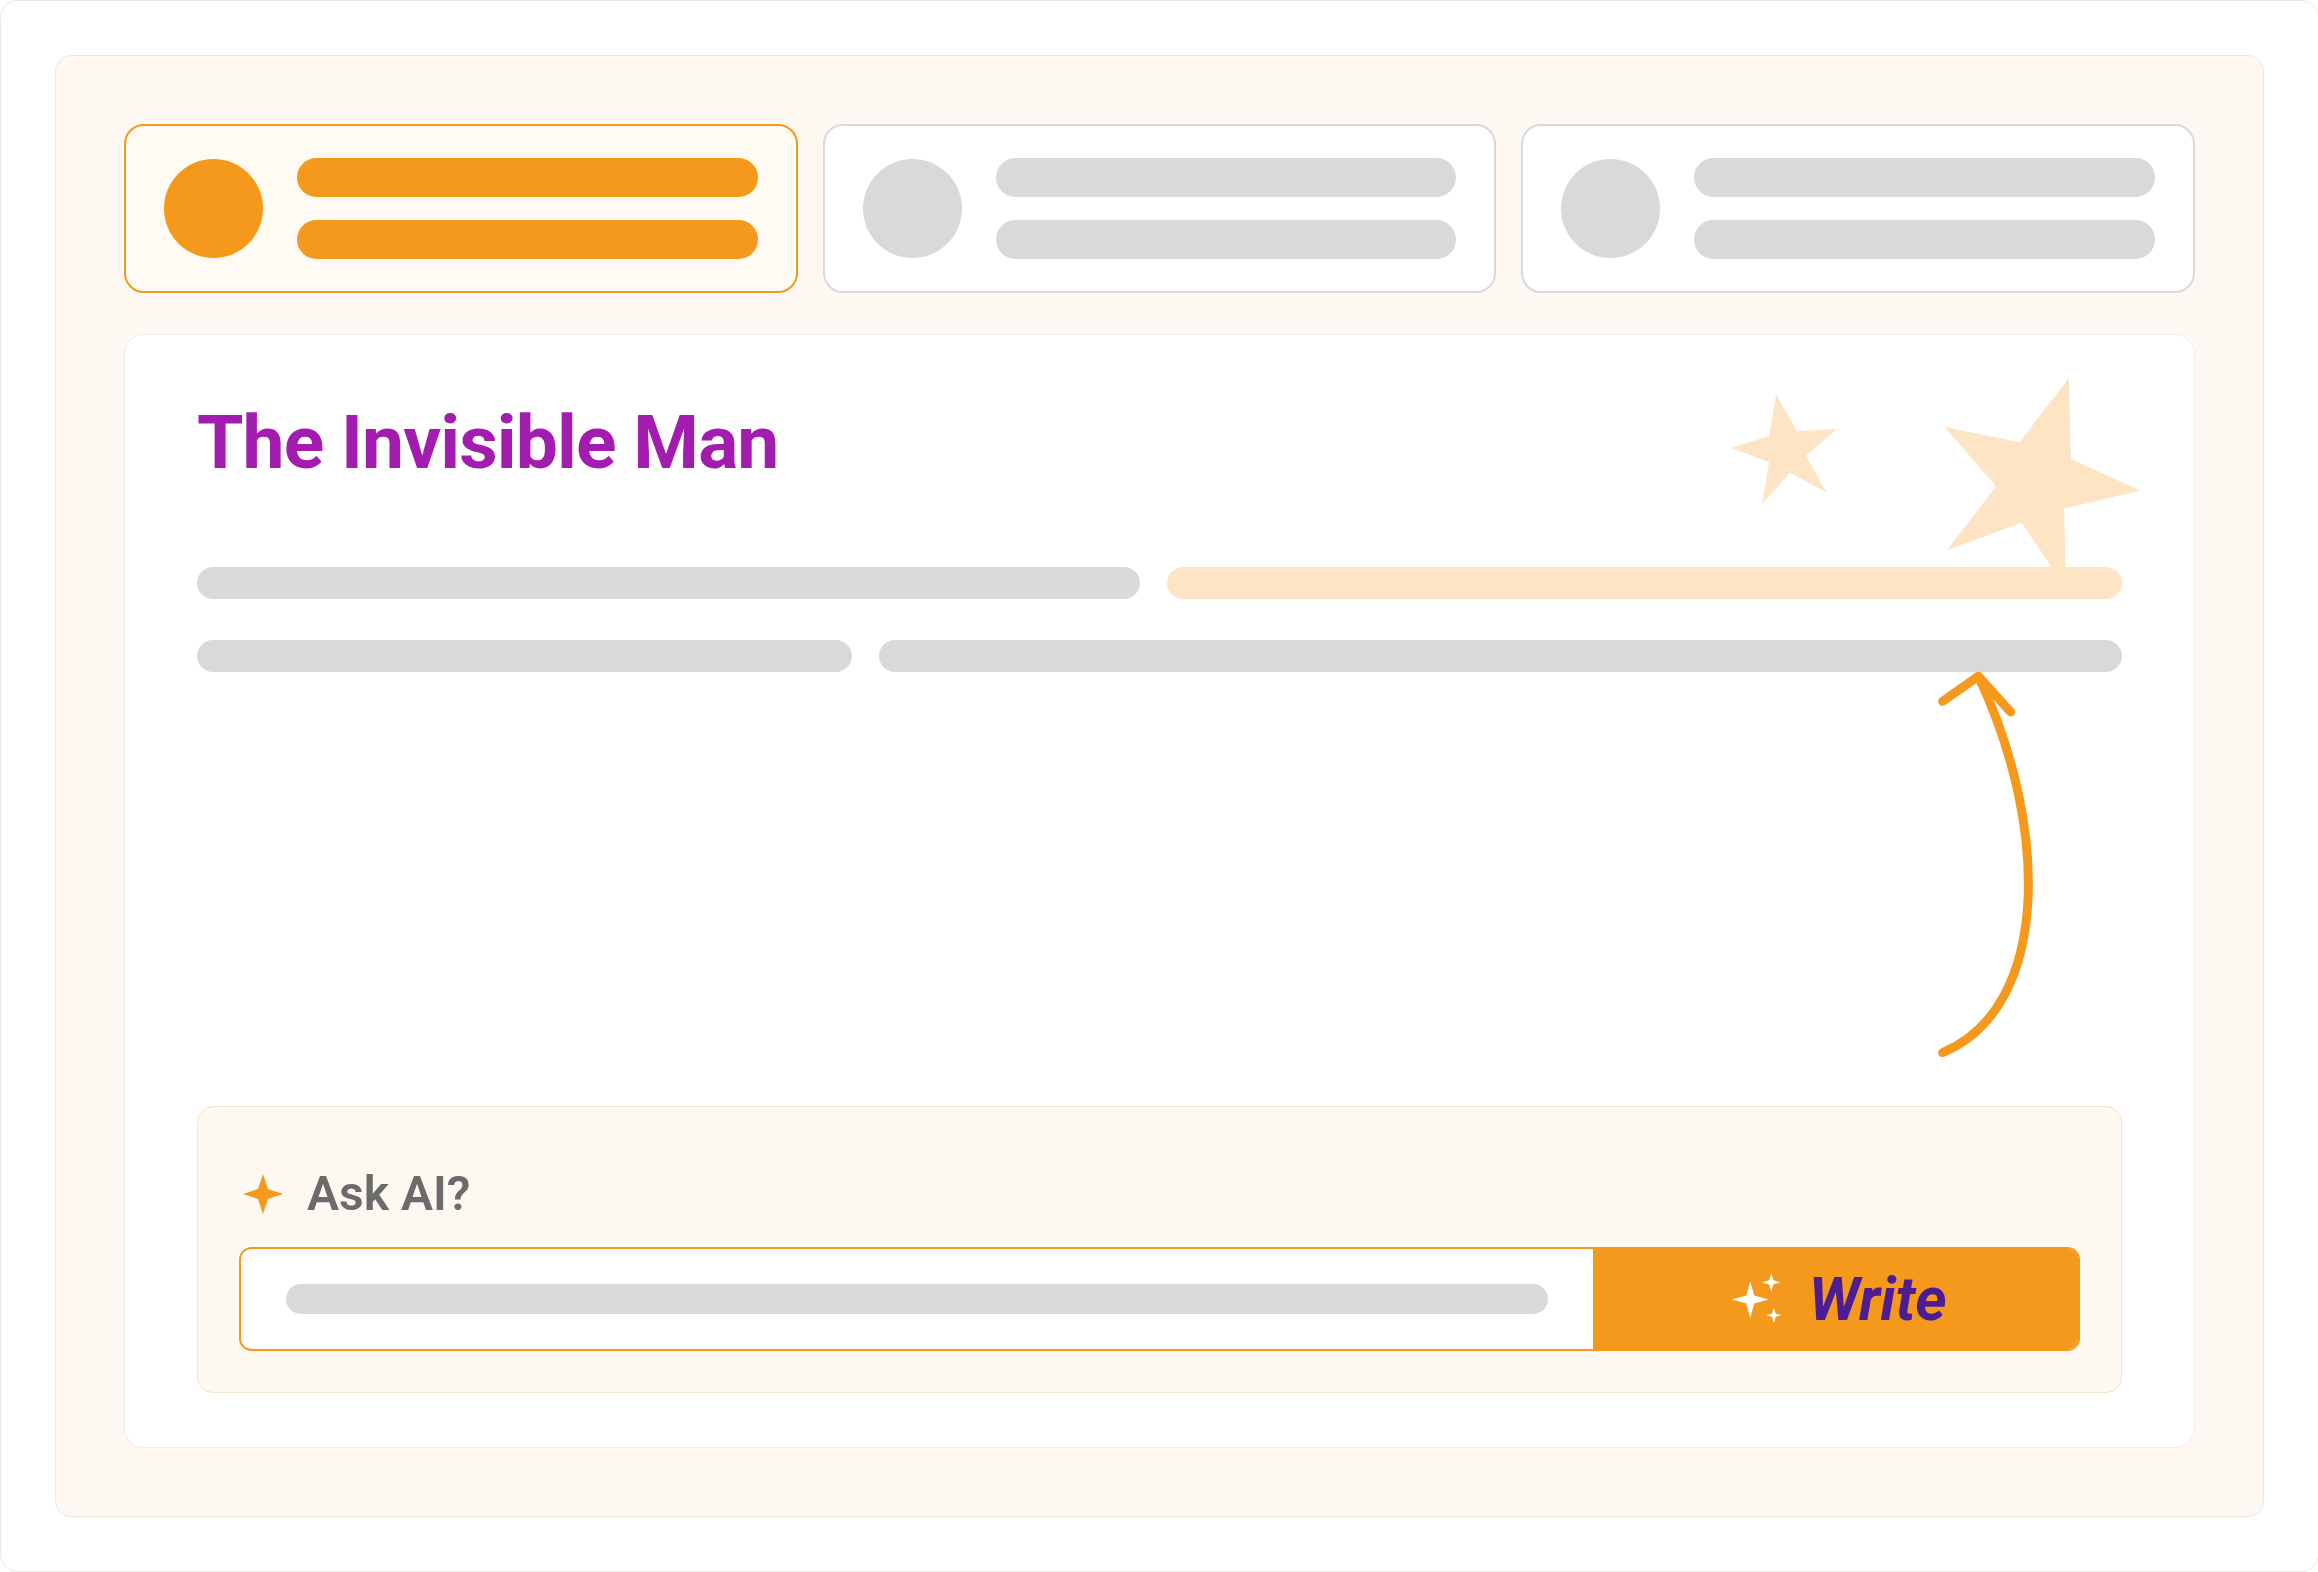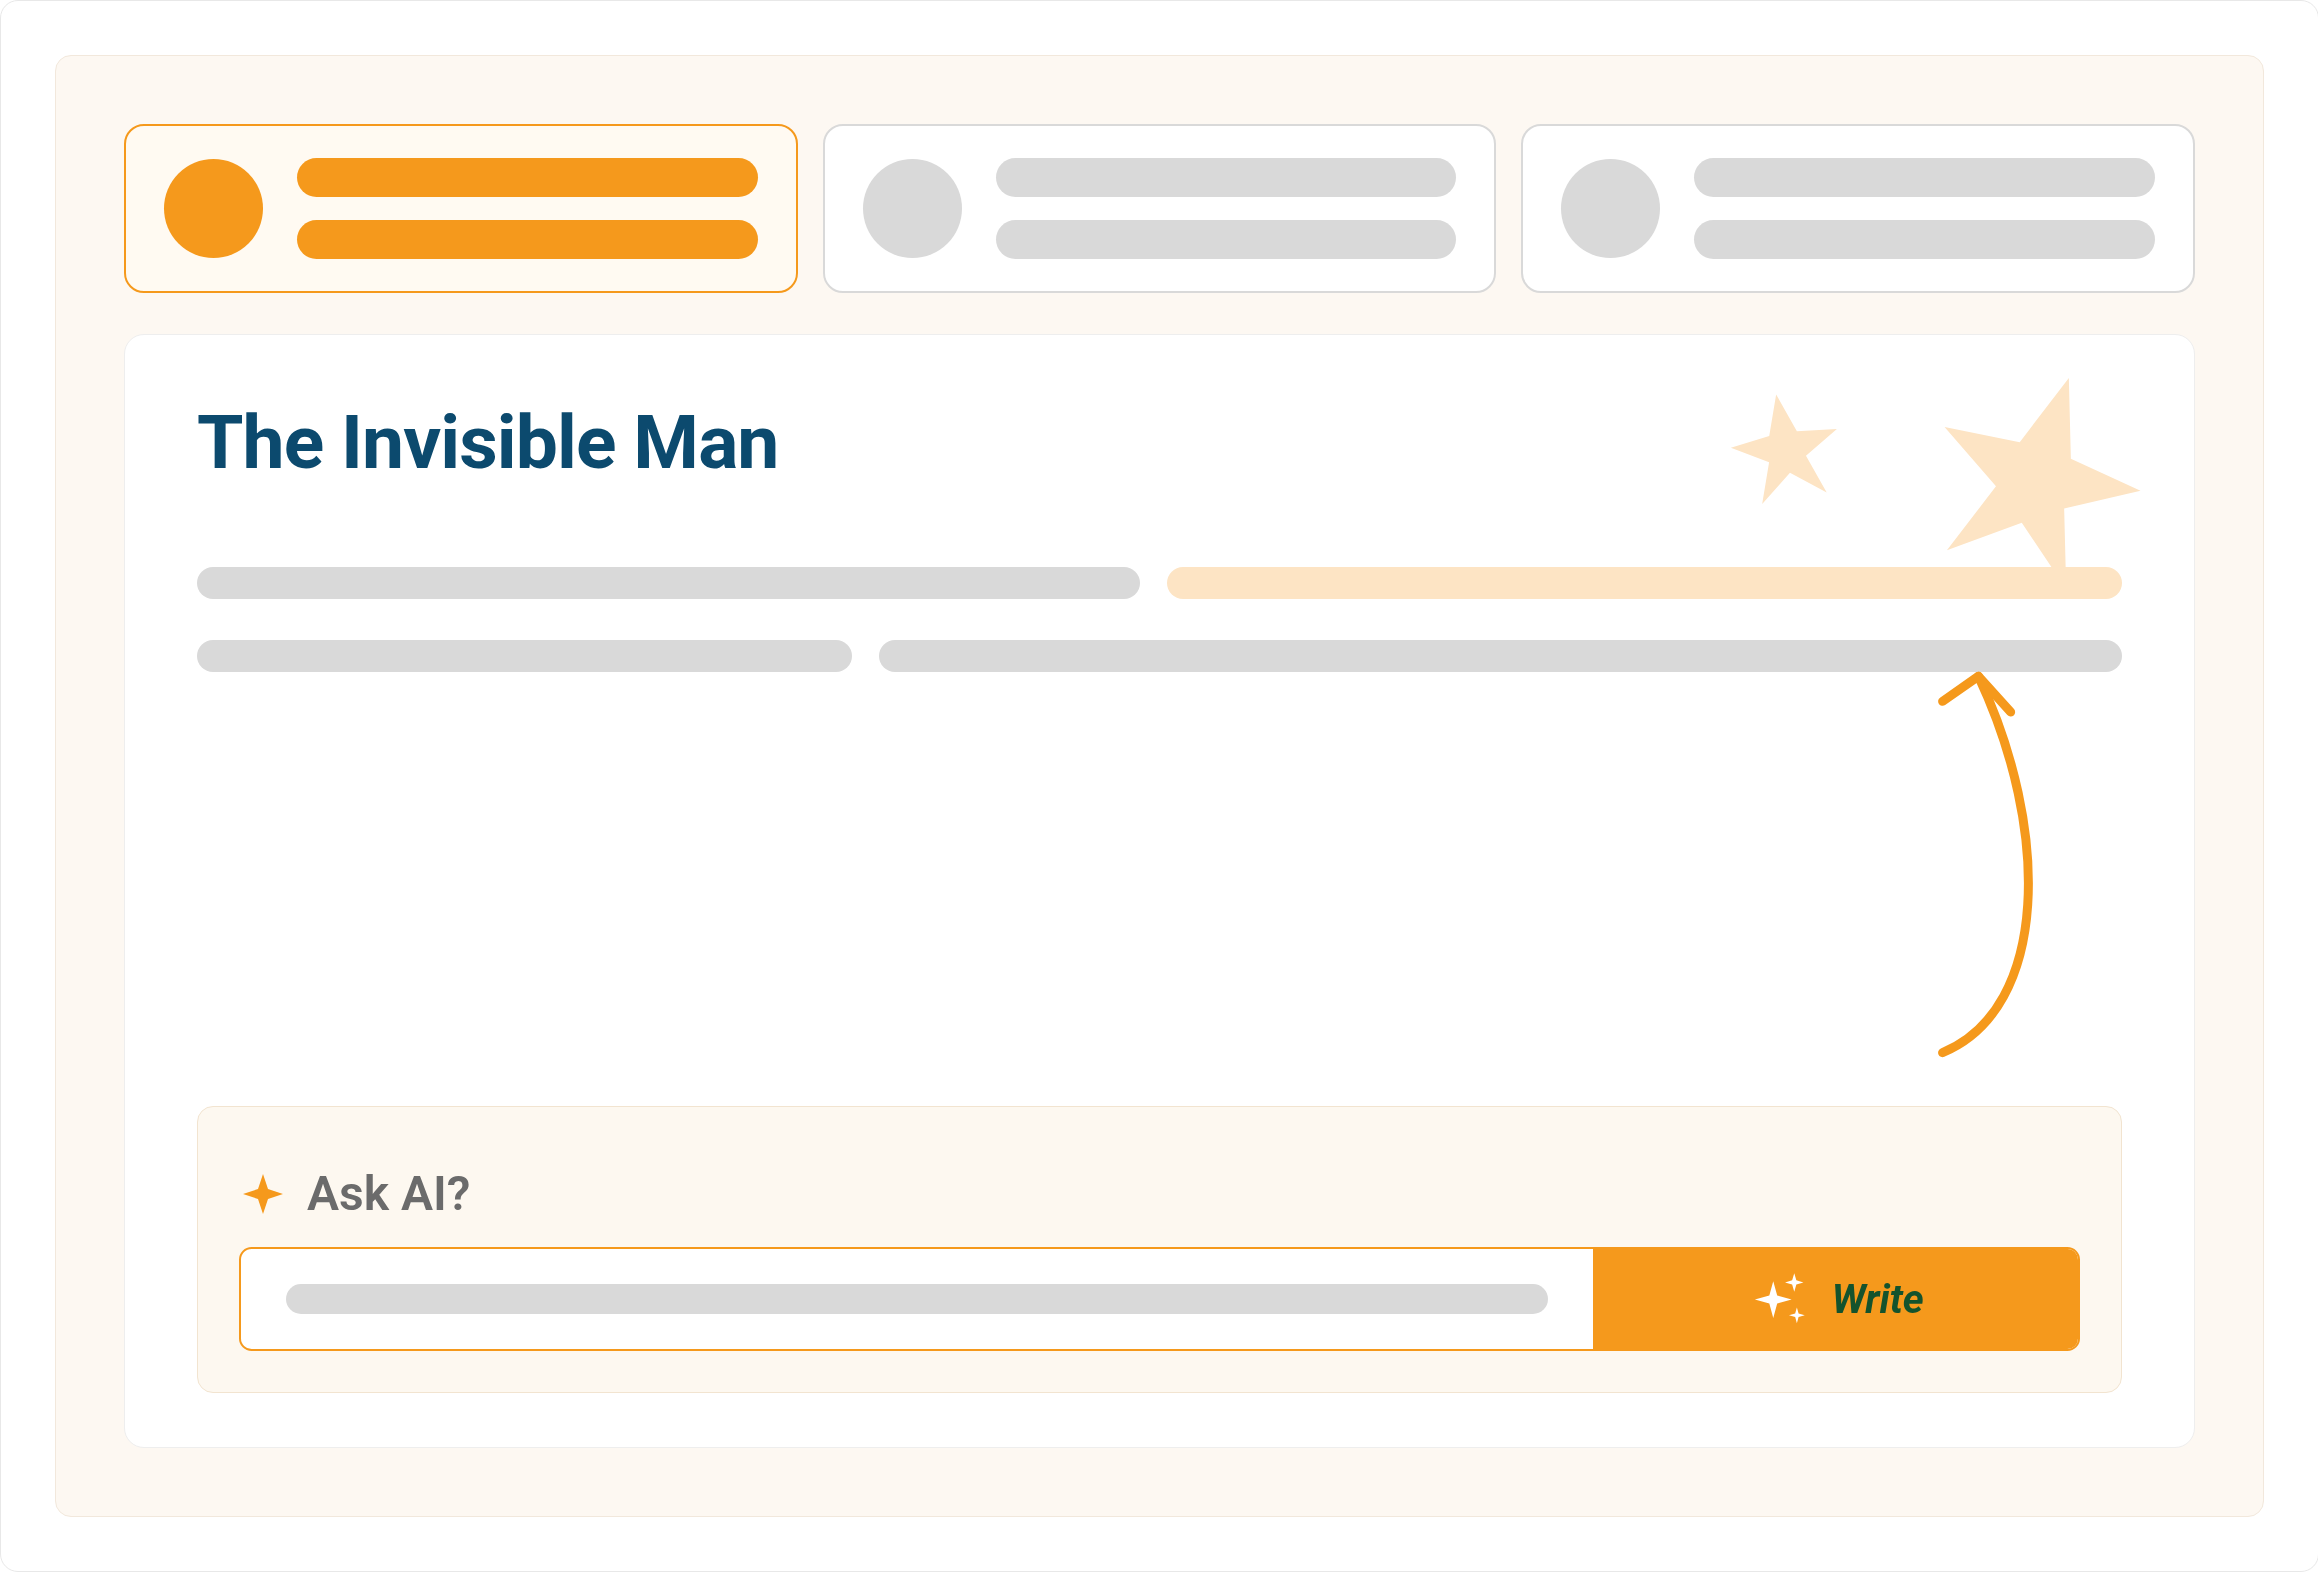--- a/index.html
+++ b/index.html
@@ -76,21 +76,21 @@
     border: 1.8px solid #eeeeee;
     border-radius: 20px;
     padding: 63px 72px 54px 72px;
     position: relative;
     display: flex;
     flex-direction: column;
   }
   .title {
     font-size: 75px;
     font-weight: 700;
-    color: #0c4a6e;
+    color: #a21caf;
     margin-bottom: 81px;
     letter-spacing: -0.9px;
   }
   .body-lines { position: relative; }
   .body-row {
     display: flex;
     gap: 27px;
     margin-bottom: 41px;
   }
   .skel {
@@ -157,22 +157,22 @@
   .write-btn {
     flex: 0 0 485px;
     background: #f5991c;
     display: flex;
     align-items: center;
     justify-content: center;
     gap: 21.5px;
     cursor: pointer;
   }
   .write-label {
-    color: #14532d;
-    font-size: 40px;
+    color: #4c1d95;
+    font-size: 60px;
     font-weight: 700;
     font-style: italic;
   }
 
   .arrow-curve {
     position: absolute;
     top: 314px;
     right: 117px;
     pointer-events: none;
   }

